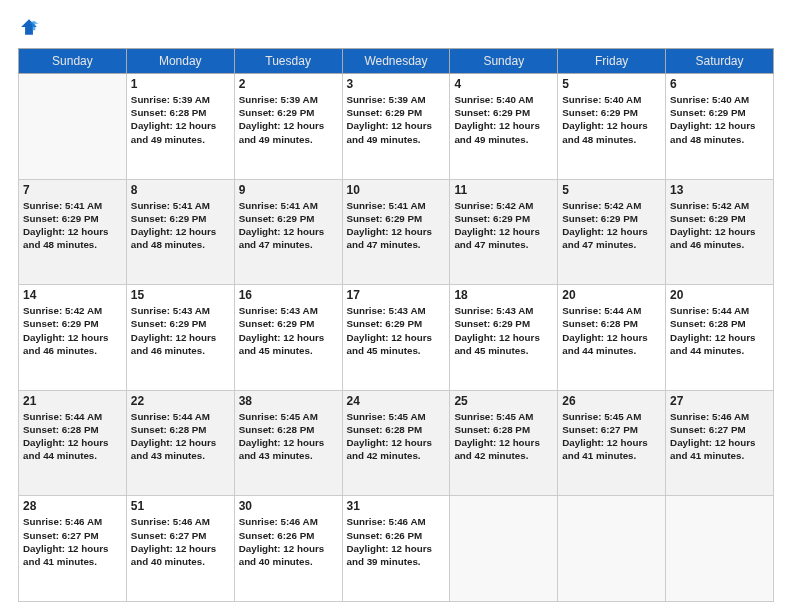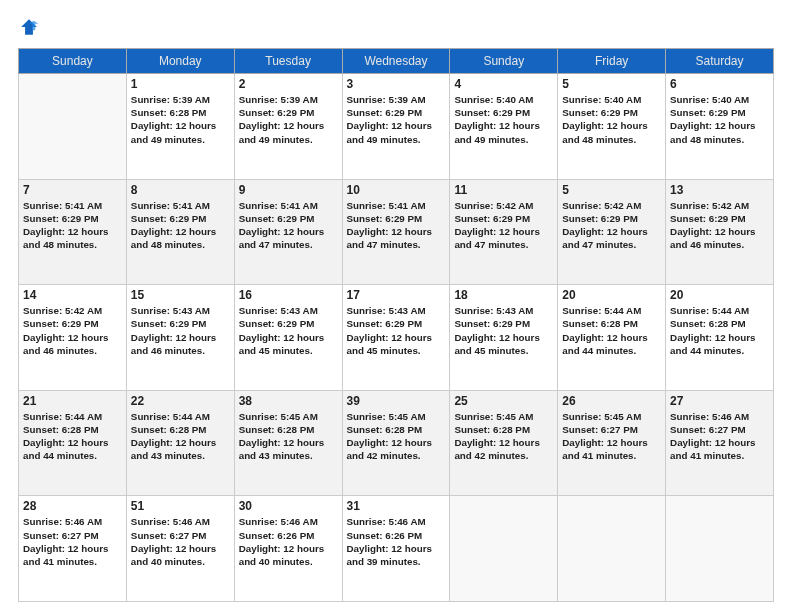--- a/index.html
+++ b/index.html
@@ -223,21 +223,21 @@
           </td>
           <td>
             <span class="day-num">22</span>
             <div class="day-info">Sunrise: 5:44 AM<br>Sunset: 6:28 PM<br>Daylight: 12 hours<br>and 43 minutes.</div>
           </td>
           <td>
             <span class="day-num">38</span>
             <div class="day-info">Sunrise: 5:45 AM<br>Sunset: 6:28 PM<br>Daylight: 12 hours<br>and 43 minutes.</div>
           </td>
           <td>
-            <span class="day-num">39</span>
+            <span class="day-num">24</span>
             <div class="day-info">Sunrise: 5:45 AM<br>Sunset: 6:28 PM<br>Daylight: 12 hours<br>and 42 minutes.</div>
           </td>
           <td>
             <span class="day-num">25</span>
             <div class="day-info">Sunrise: 5:45 AM<br>Sunset: 6:28 PM<br>Daylight: 12 hours<br>and 42 minutes.</div>
           </td>
           <td>
             <span class="day-num">26</span>
             <div class="day-info">Sunrise: 5:45 AM<br>Sunset: 6:27 PM<br>Daylight: 12 hours<br>and 41 minutes.</div>
           </td>

